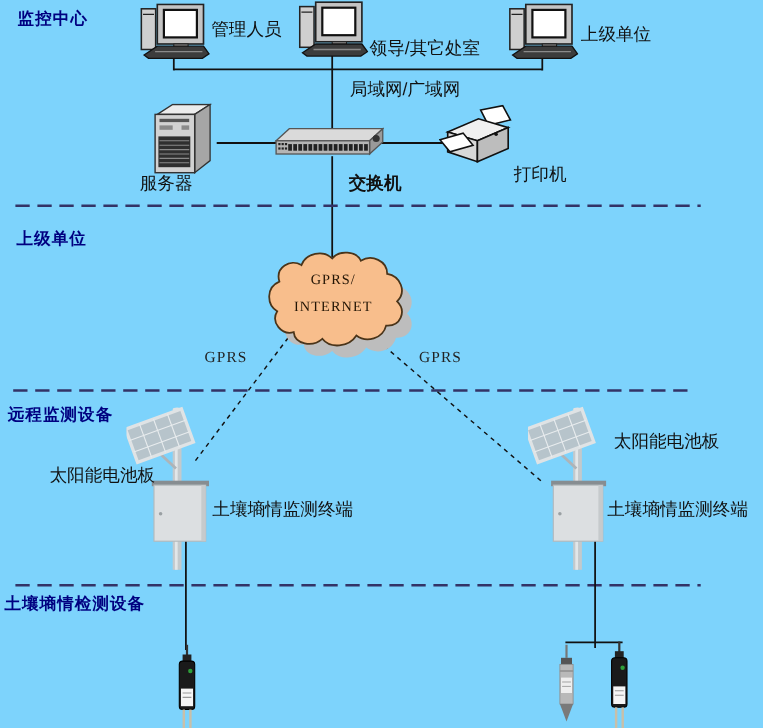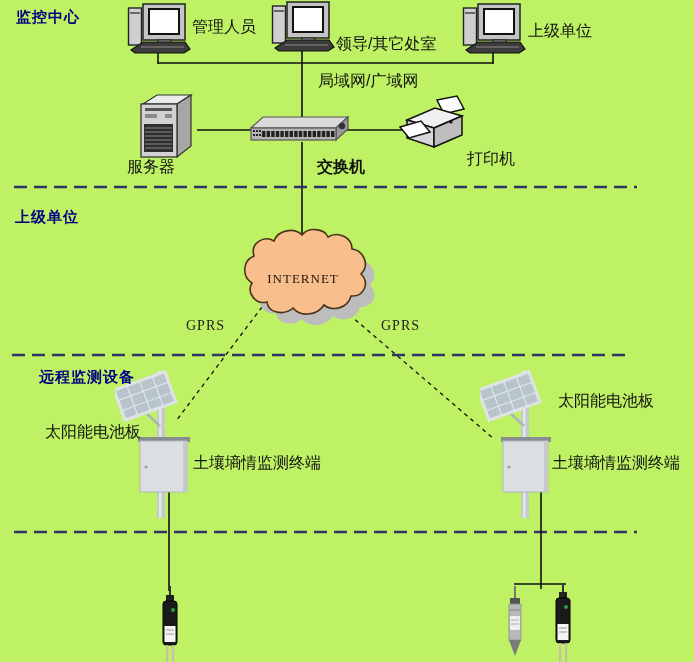--- a/index.html
+++ b/index.html
@@ -1,17 +1,17 @@
 <!DOCTYPE html>
 <html><head>
 <meta charset="utf-8">
 <style>
   html,body{margin:0;padding:0;background:#fff;}
   .canvas{
-    position:relative;width:694px;height:662px;background:#bef264;
+    position:relative;width:694px;height:662px;background:#7dd3fc;
     font-family:"Liberation Sans","DejaVu Sans",sans-serif;
     overflow:hidden;
   }
   .lines{position:absolute;left:0;top:0;z-index:1;}
   .icon{position:absolute;z-index:2;}
   .lbl{position:absolute;z-index:3;font-size:16px;color:#111;white-space:nowrap;}
   .section-lbl{
     position:absolute;z-index:3;font-size:15px;font-weight:bold;color:#000080;
     letter-spacing:1px;white-space:nowrap;
   }
@@ -48,21 +48,22 @@
     <line x1="262" y1="307" x2="176" y2="421" stroke="#111" stroke-width="1.3" stroke-dasharray="4 4"></line>
     <line x1="337" y1="304" x2="494" y2="439" stroke="#111" stroke-width="1.3" stroke-dasharray="4 4"></line>
 
     <line x1="169" y1="491" x2="169" y2="591" stroke="#111" stroke-width="1.6"></line>
     <line x1="541" y1="489" x2="541" y2="589" stroke="#111" stroke-width="1.6"></line>
     <line x1="514" y1="584" x2="566" y2="584" stroke="#111" stroke-width="1.6"></line>
   </svg>
 
   <div class="section-lbl" style="left:16px;top:8px;">监控中心</div>
   <div class="section-lbl" style="left:15px;top:208px;">上级单位</div>
-  <div class="section-lbl" style="left:7px;top:368px;margin-left:32px;">远程监测设备</div>
+  <div class="section-lbl" style="left:7px;top:368px;">远程监测设备</div>
+  <div class="section-lbl" style="left:4px;top:540px;">土壤墒情检测设备</div>
 
   <svg class="icon" style="left:127px;top:3px;" width="64" height="51" viewBox="0 0 64 51">
     <rect x="1.5" y="5" width="13" height="37" fill="#cfcfcf" stroke="#222" stroke-width="1.4"></rect>
     <line x1="3" y1="10" x2="13" y2="10" stroke="#222" stroke-width="1.2"></line>
     <rect x="16" y="1" width="42" height="36" fill="#c4c4c4" stroke="#222" stroke-width="1.5"></rect>
     <rect x="22" y="6" width="30" height="25" fill="#ffffff" stroke="#111" stroke-width="2"></rect>
     <rect x="31" y="37" width="13" height="3" fill="#9e9e9e" stroke="#222" stroke-width="1"></rect>
     <polygon points="4,47 16,39 58,39 63,46 57,50 8,50" fill="#3c3c3c" stroke="#111" stroke-width="1.2"></polygon>
     <line x1="14" y1="44" x2="57" y2="44" stroke="#8a8a8a" stroke-width="1.2"></line>
   </svg>
@@ -140,20 +141,21 @@
     <polygon points="8,25 35,33 35,52 8,43" fill="#d8d8d8" stroke="#111" stroke-width="1.5"></polygon>
     <polygon points="35,33 63,21 63,40 35,52" fill="#bdbdbd" stroke="#111" stroke-width="1.5"></polygon>
     <polygon points="1,32 22,26 31,37 10,43" fill="#ffffff" stroke="#111" stroke-width="1.5"></polygon>
     <circle cx="52" cy="27" r="1.6" fill="#111"></circle>
   </svg>
 
   <svg class="icon" style="left:234px;top:225px;" width="152" height="110" viewBox="0 0 152 110">
     <path transform="translate(9,11)" fill="#bdbdbd" d="M18,58 C8,52 8,36 20,31 C16,18 30,10 40,16 C44,5 60,2 68,10 C74,2 90,3 94,12 C104,6 118,12 118,24 C130,26 136,40 127,49 C136,58 130,72 117,71 C114,83 99,87 90,80 C83,91 66,92 59,83 C50,91 34,88 33,77 C22,80 12,68 18,58 Z"></path>
     <path fill="#F8BE8C" stroke="#4A3419" stroke-width="1.6" d="M18,58 C8,52 8,36 20,31 C16,18 30,10 40,16 C44,5 60,2 68,10 C74,2 90,3 94,12 C104,6 118,12 118,24 C130,26 136,40 127,49 C136,58 130,72 117,71 C114,83 99,87 90,80 C83,91 66,92 59,83 C50,91 34,88 33,77 C22,80 12,68 18,58 Z"></path>
   </svg>
+  <div class="cloud-text" style="left:233px;top:246px;">GPRS/</div>
   <div class="cloud-text" style="left:233px;top:271px;">INTERNET</div>
 
   <svg class="icon" style="left:115px;top:366px;" width="92" height="154" viewBox="0 0 92 154">
     <rect x="42" y="6" width="8" height="146" fill="#c3c9cc"></rect>
     <rect x="44" y="6" width="2.5" height="146" fill="#e2e6e8"></rect>
     <ellipse cx="46" cy="6" rx="4" ry="1.6" fill="#dfe3e5"></ellipse>
     <line x1="30" y1="46" x2="45" y2="60" stroke="#aeb4b8" stroke-width="2.5"></line>
     <g transform="rotate(-20 30 30)">
       <rect x="3" y="14" width="54" height="32" fill="#b7c4cb" stroke="#dfe3e5" stroke-width="3"></rect>
       <g stroke="#e8ecee" stroke-width="1">

